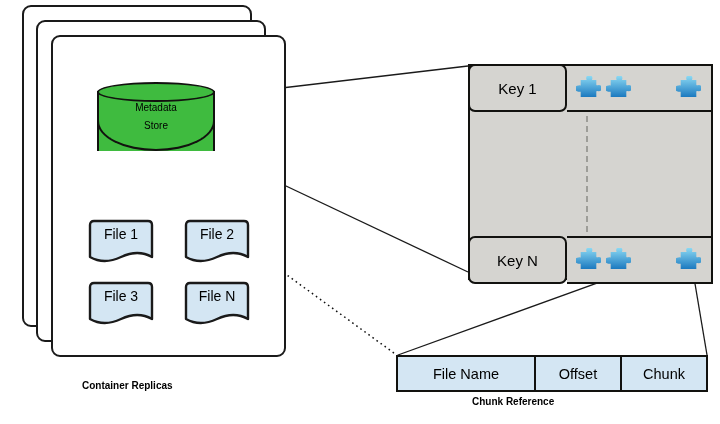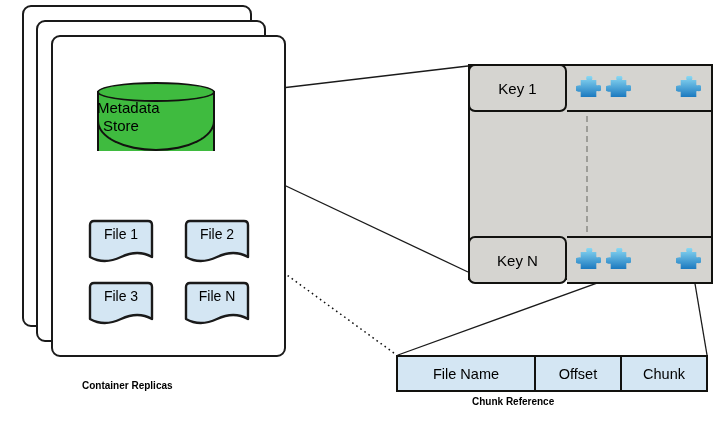--- a/index.html
+++ b/index.html
@@ -72,22 +72,22 @@
     width: 118px; height: 20px;
     background: #3fbb3f;
     border: 2px solid #12120f;
     border-radius: 50%;
     box-sizing: border-box;
   }
   #metadata-store .cyl-label {
     position: absolute;
     left: 0; top: 16px;
     width: 118px;
-    text-align: left;
-    font-size: 15px;
+    text-align: center;
+    font-size: 10px;
     line-height: 20px;
     color: #000000;
     z-index: 3;
   }
 
   
   .file-shape {
     position: absolute;
     width: 88px;
     height: 47px;
@@ -229,21 +229,21 @@
 
   <div class="replica-card" id="replica-card-back"></div>
   <div class="replica-card" id="replica-card-middle"></div>
   <div class="replica-card" id="replica-card-front"></div>
 
   <div id="metadata-store">
     <div class="cyl-body"></div>
     <div class="cyl-bottom"></div>
     <div class="cyl-top"></div>
     <div class="cyl-label">Metadata</div>
-    <div class="cyl-label" style="top:34px;padding-left:6px;">Store</div>
+    <div class="cyl-label" style="top:34px;">Store</div>
   </div>
 
   <div class="file-shape" id="file-1">
     <svg width="66" height="47" viewBox="0 0 66 47">
       <path d="M6,2 L60,2 Q64,2 64,6 L64,38 Q50,30 33,38 Q16,46 2,38 L2,6 Q2,2 6,2 Z" fill="#d4e6f3" stroke="#1a1a1a" stroke-width="2.4" stroke-linejoin="round"></path>
     </svg>
     <div class="file-label">File 1</div>
   </div>
 
   <div class="file-shape" id="file-2">

